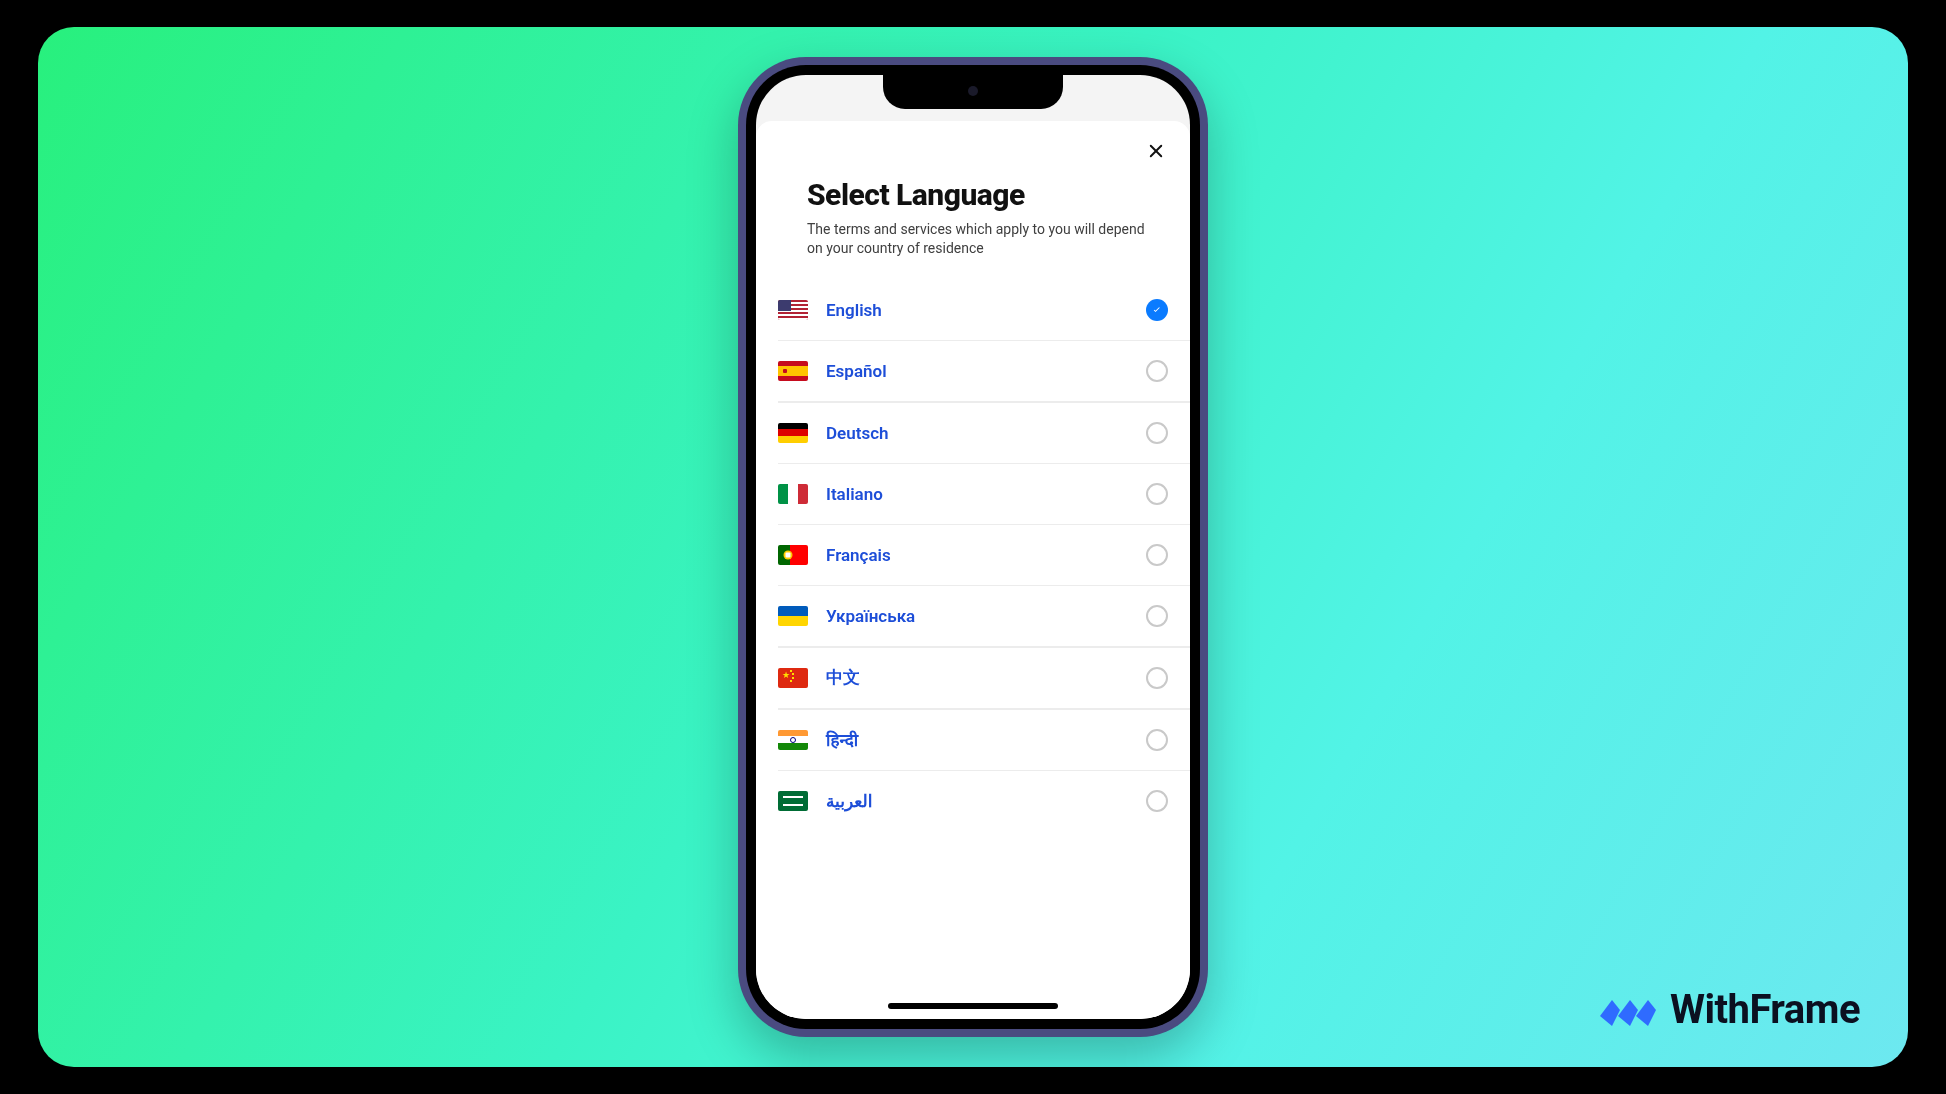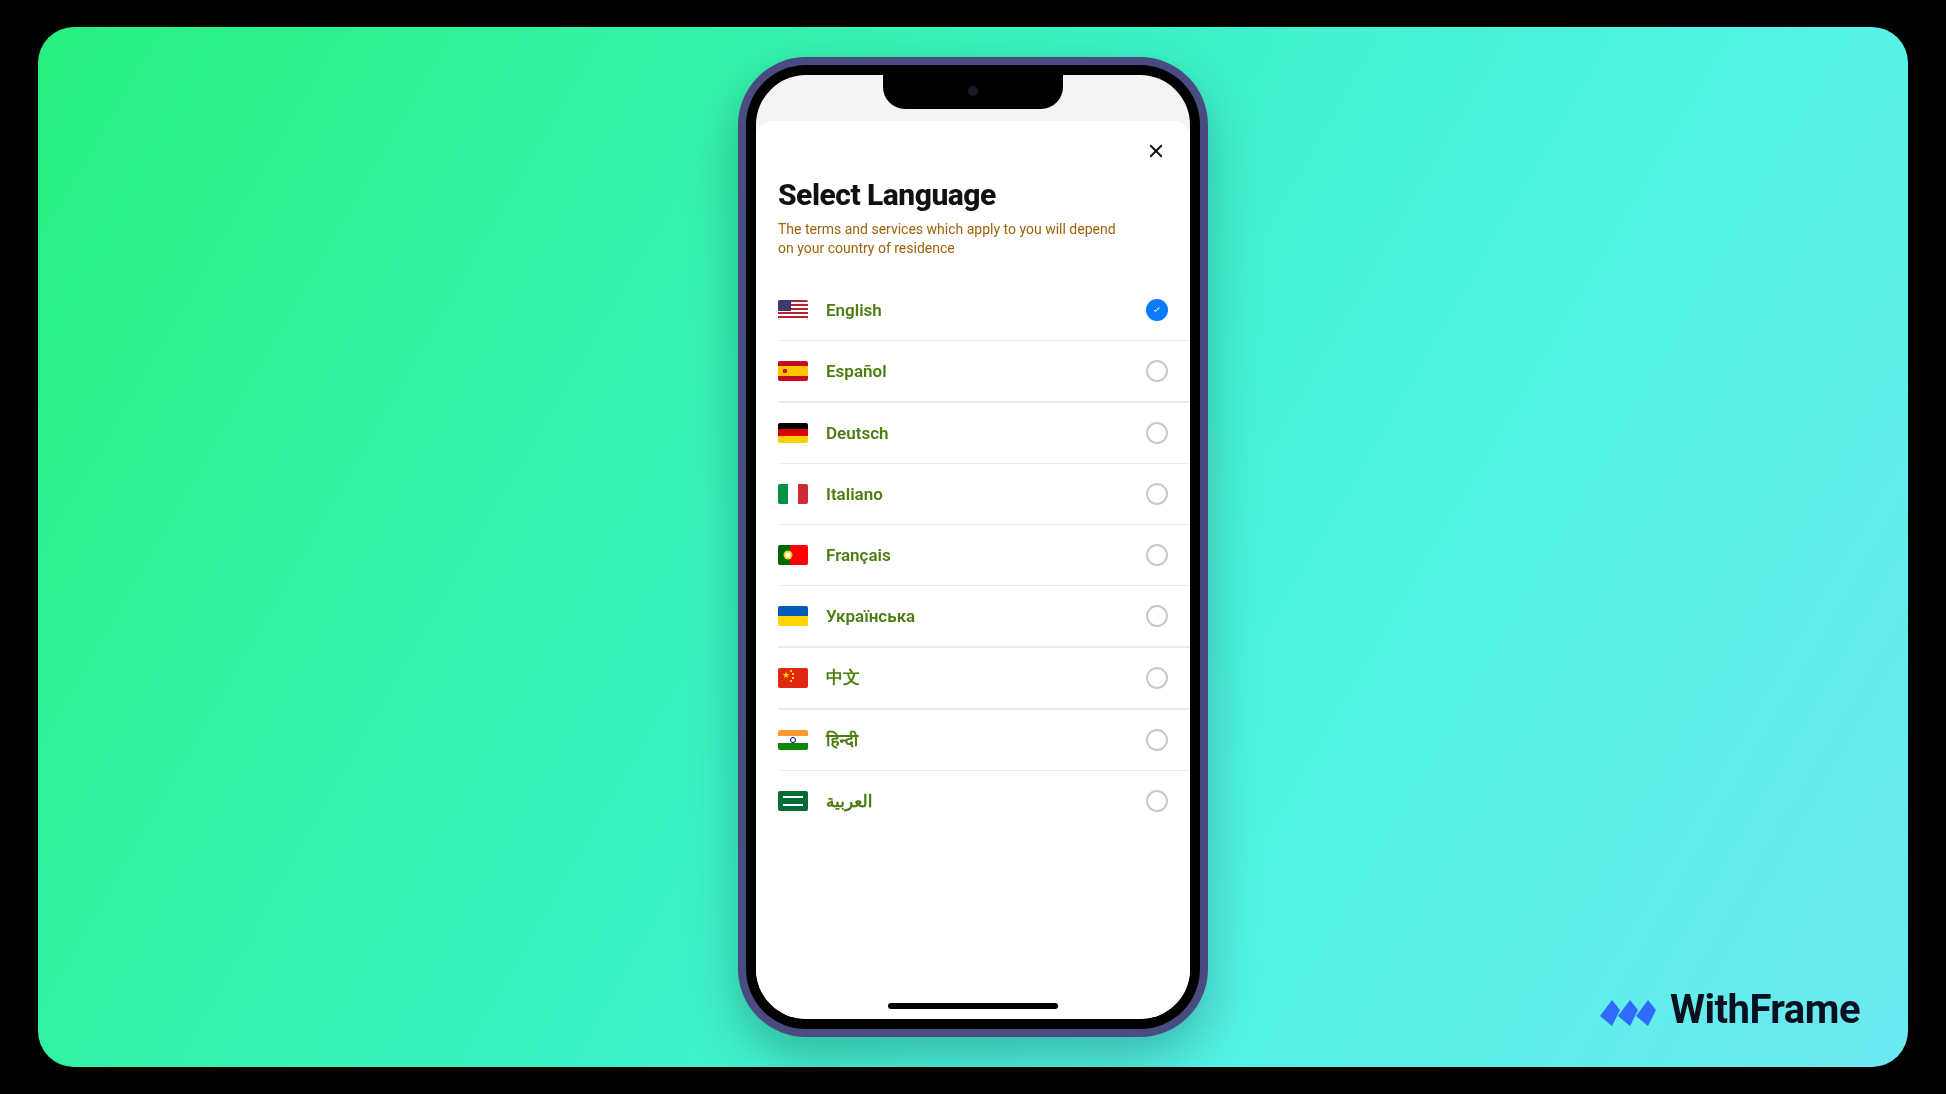--- a/index.html
+++ b/index.html
@@ -101,20 +101,21 @@
     bottom: 0;
     background: #fff;
     border-top-left-radius: 16px;
     border-top-right-radius: 16px;
     display: flex;
     flex-direction: column;
   }
   .sheet-header {
     position: relative;
     padding: 22px 34px 14px 22px;
+    margin-left: 29px;
   }
   .close-btn {
     position: absolute;
     top: 16px; right: 18px;
     width: 32px; height: 32px;
     display: flex; align-items: center; justify-content: center;
     cursor: pointer;
     color: #111;
   }
   .close-btn svg { width: 18px; height: 18px; }
@@ -122,21 +123,21 @@
     font-size: 30px;
     font-weight: 800;
     color: #111;
     letter-spacing: -0.5px;
     margin-top: 34px;
   }
   .sheet-subtitle {
     margin-top: 8px;
     font-size: 14px;
     line-height: 1.35;
-    color: #a16207;
+    color: #404040;
     max-width: 340px;
   }
 
   .list {
     flex: 1;
     overflow: hidden;
     padding: 8px 0 0 0;
   }
   .row {
     display: flex;
@@ -155,21 +156,21 @@
     border-radius: 2px;
     margin-right: 18px;
     flex: 0 0 auto;
     overflow: hidden;
     position: relative;
   }
   .lang-label {
     flex: 1;
     font-size: 17px;
     font-weight: 600;
-    color: #4d7c0f;
+    color: #1d4ed8;
   }
   .radio {
     width: 22px; height: 22px;
     border-radius: 50%;
     border: 2px solid #c9c9c9;
     background: #fff;
     flex: 0 0 auto;
   }
   .radio.selected {
     border: none;

